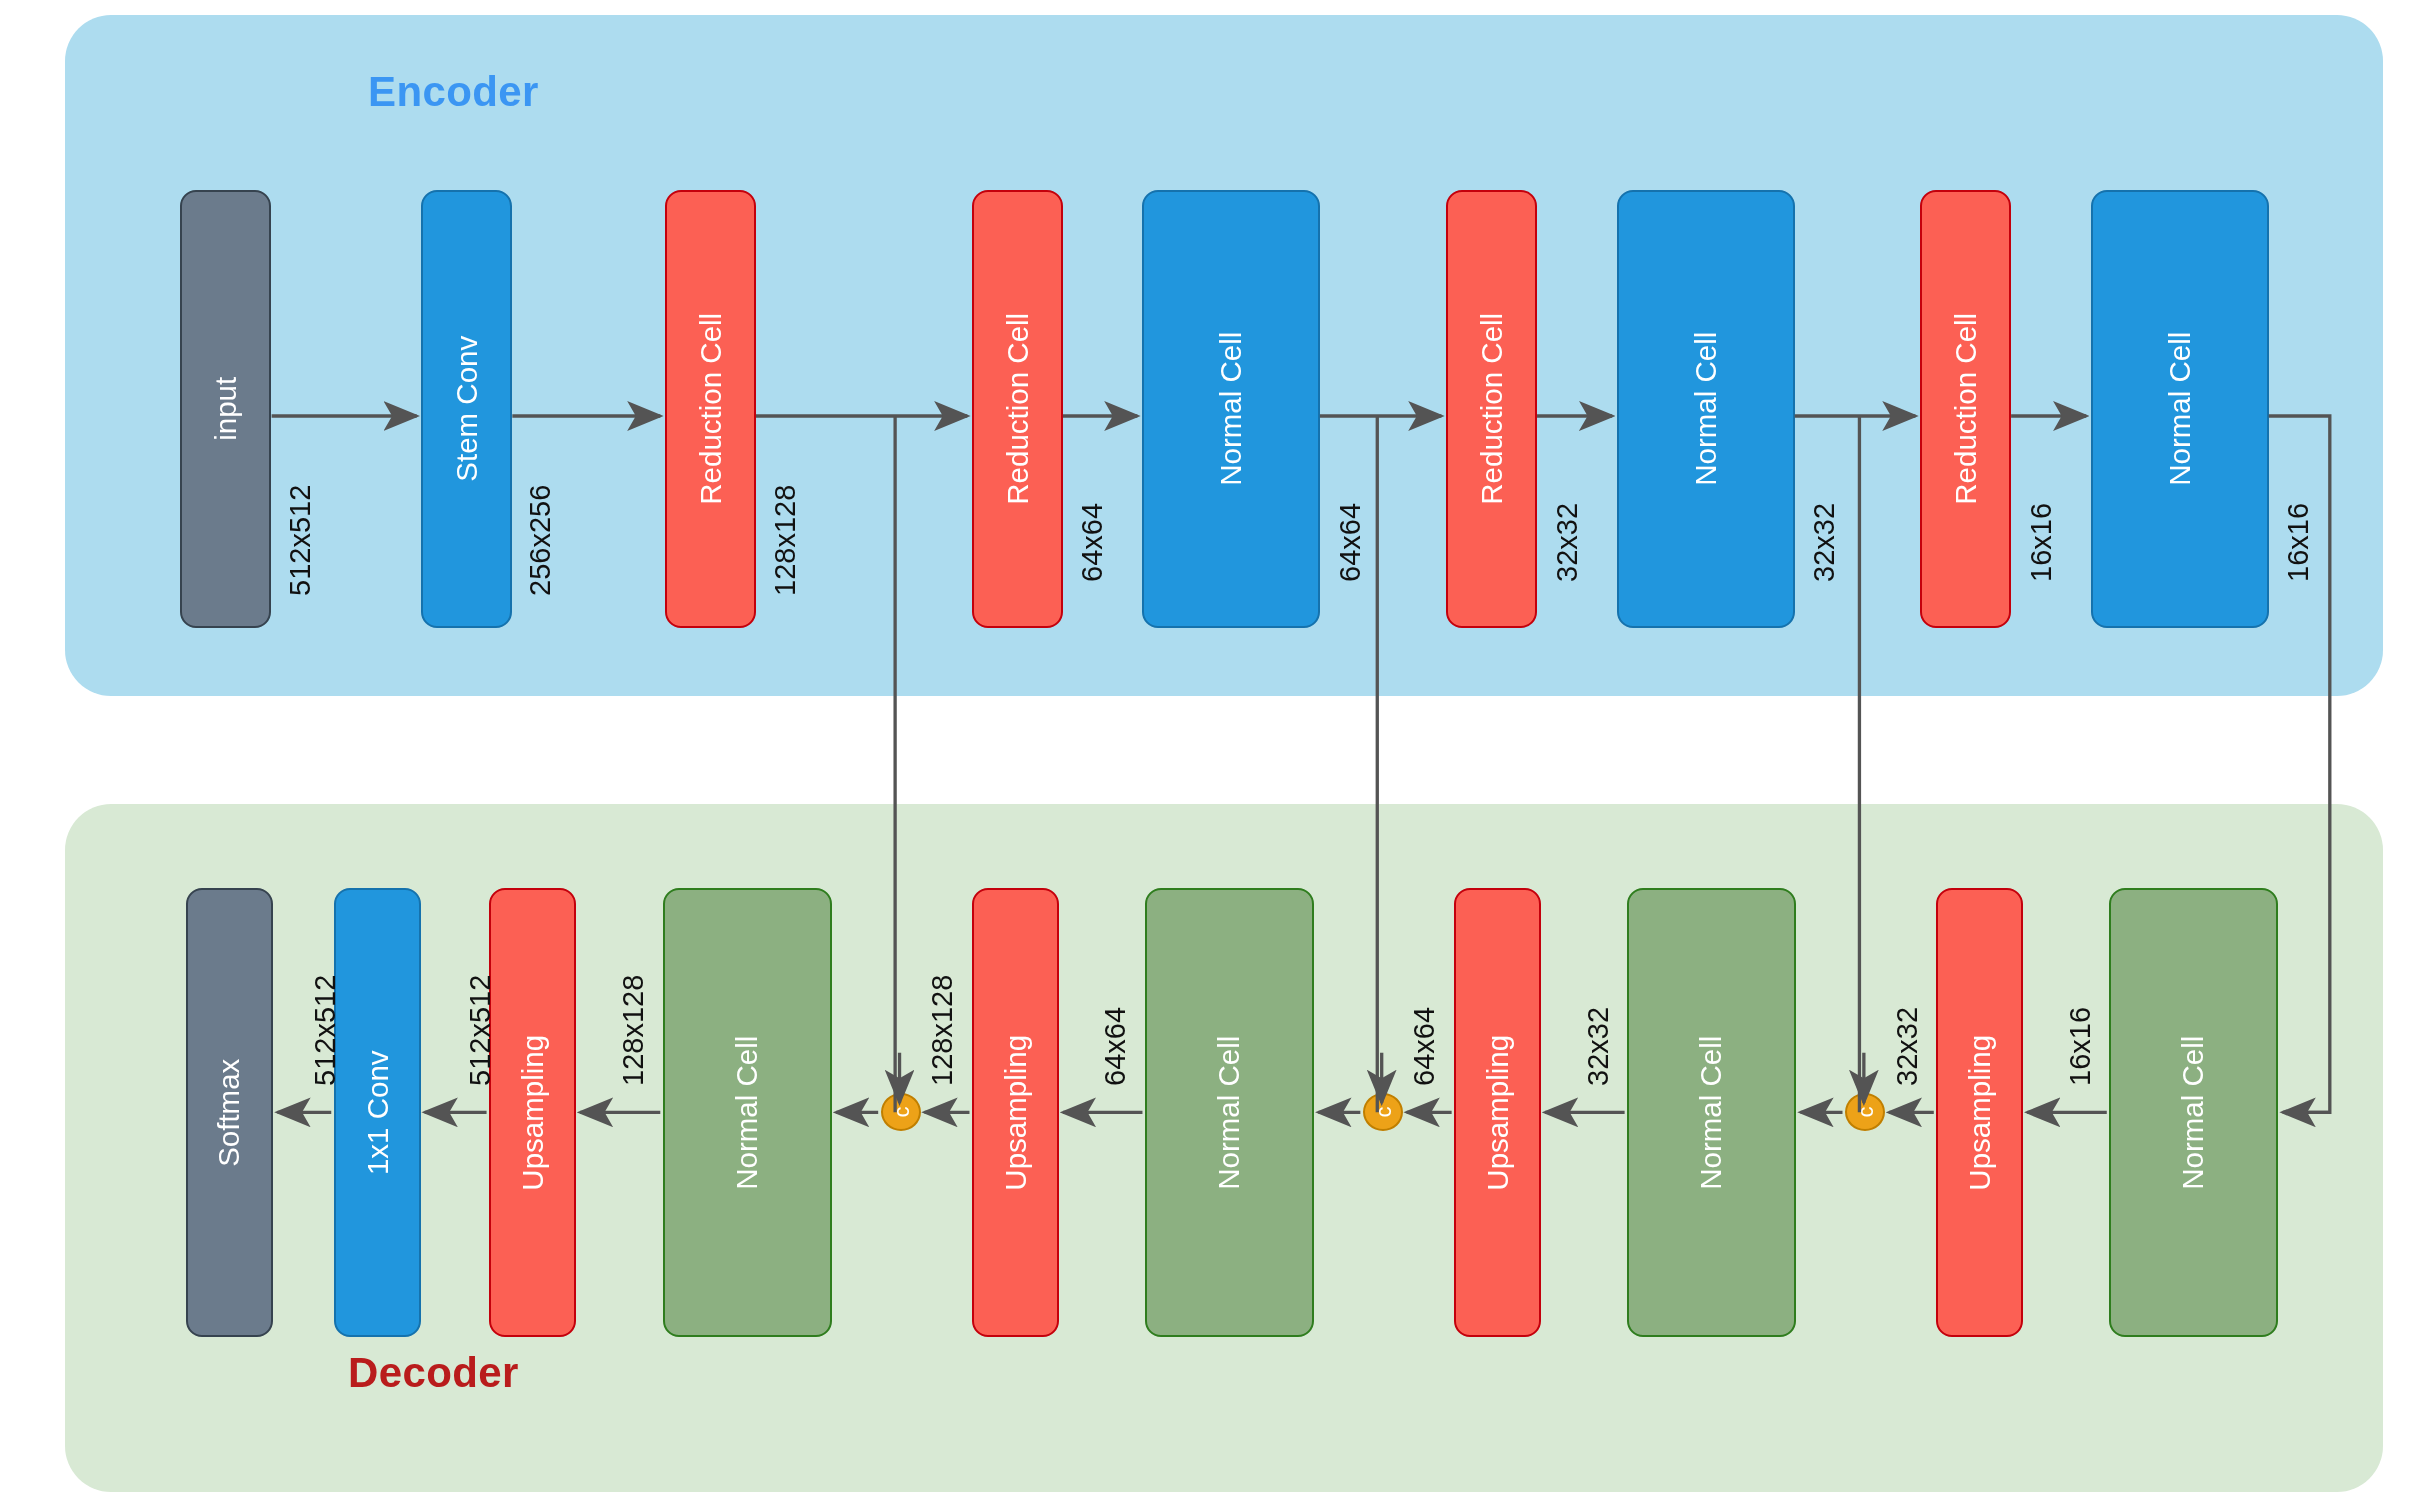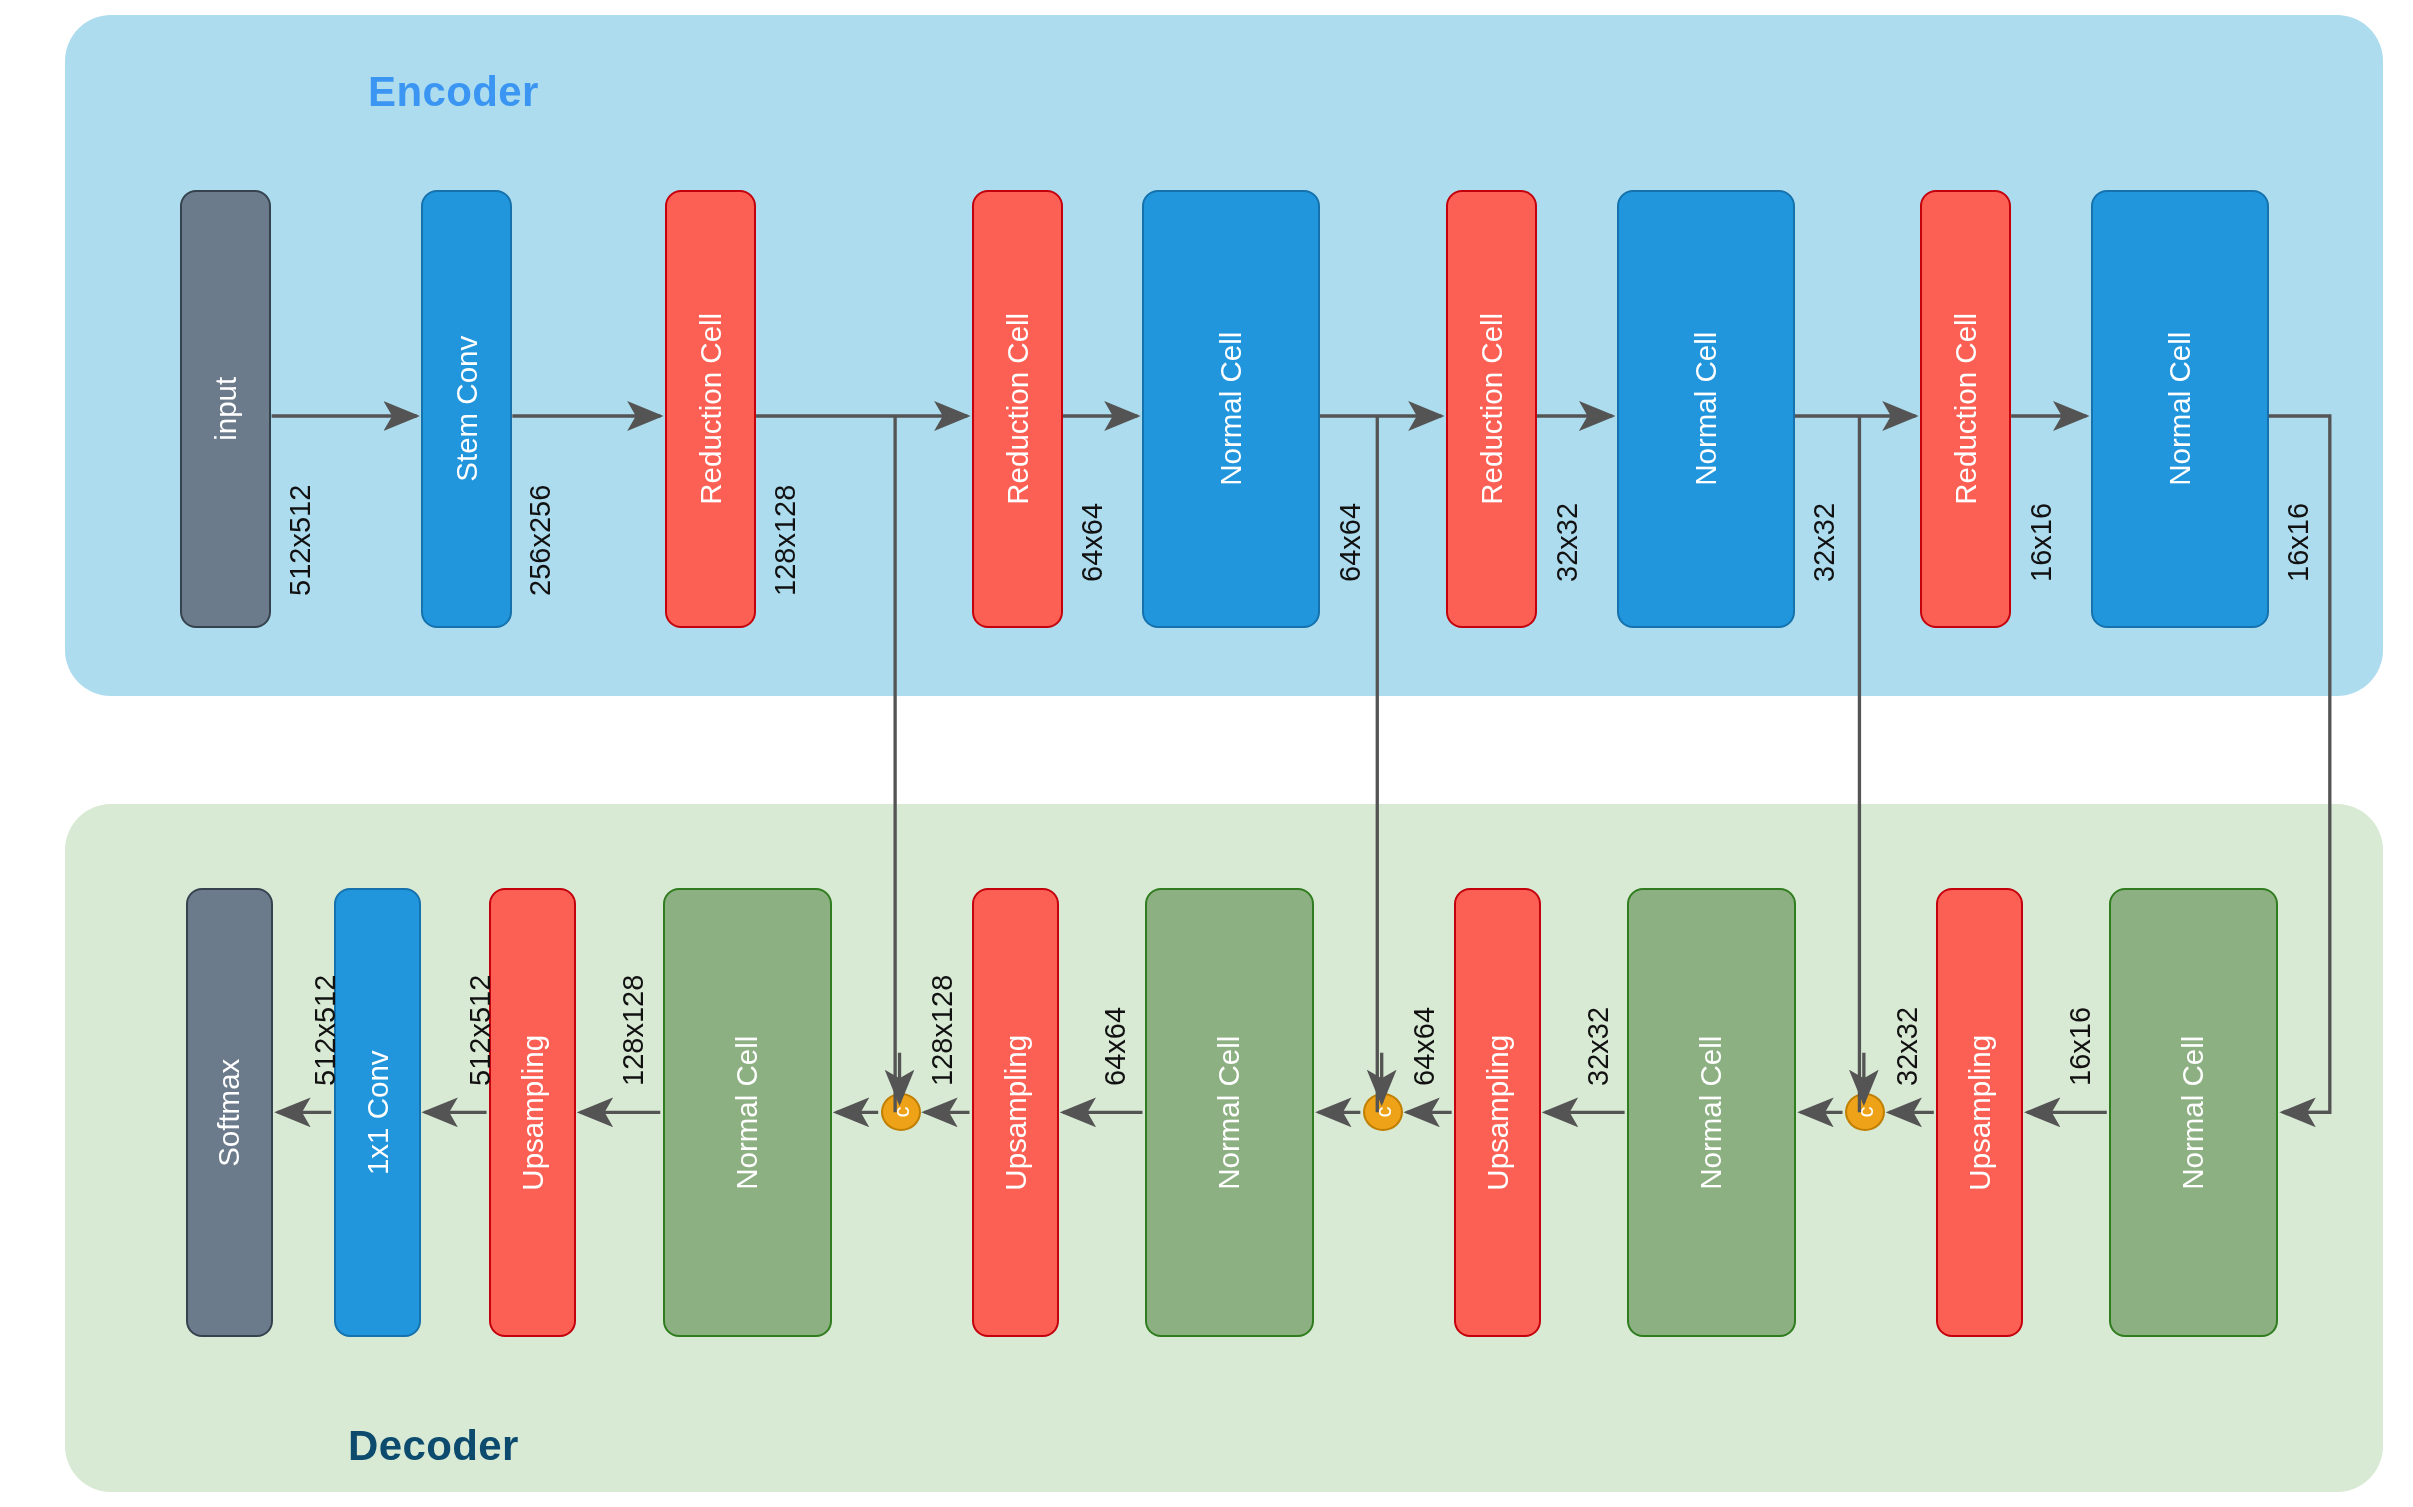--- a/index.html
+++ b/index.html
@@ -7,21 +7,21 @@
        font-family:"Liberation Sans","DejaVu Sans",sans-serif;}
 
   #canvas{position:absolute;left:0;top:0;width:1966px;height:1507px;}
 
   .panel{position:absolute;border-radius:46px;}
   #encoder-panel{left:65px;top:14.7px;width:2318px;height:681px;background:#addcef;}
   #decoder-panel{left:65px;top:804px;width:2318px;height:688px;background:#d8e9d4;}
 
   .panel-title{position:absolute;font-weight:bold;font-size:42px;letter-spacing:0.4px;}
   #encoder-title{left:368px;top:68px;color:#3b96f3;}
-  #decoder-title{left:348px;top:1422px;color:#0c4a6e;}
+  #decoder-title{left:348px;top:1349px;color:#b91c1c;}
 
   
   .blk{position:absolute;border-radius:16px;box-sizing:border-box;
        display:flex;align-items:center;justify-content:center;}
   .blk .lbl{
        transform:rotate(-90deg);
        white-space:nowrap;font-size:29.5px;color:#ffffff;line-height:1;}
 
   .blk.gray {background:#6b7b8c;border:2.9px solid #36434f;}
   .blk.blue {background:#2196dd;border:2.9px solid #1572ad;}

